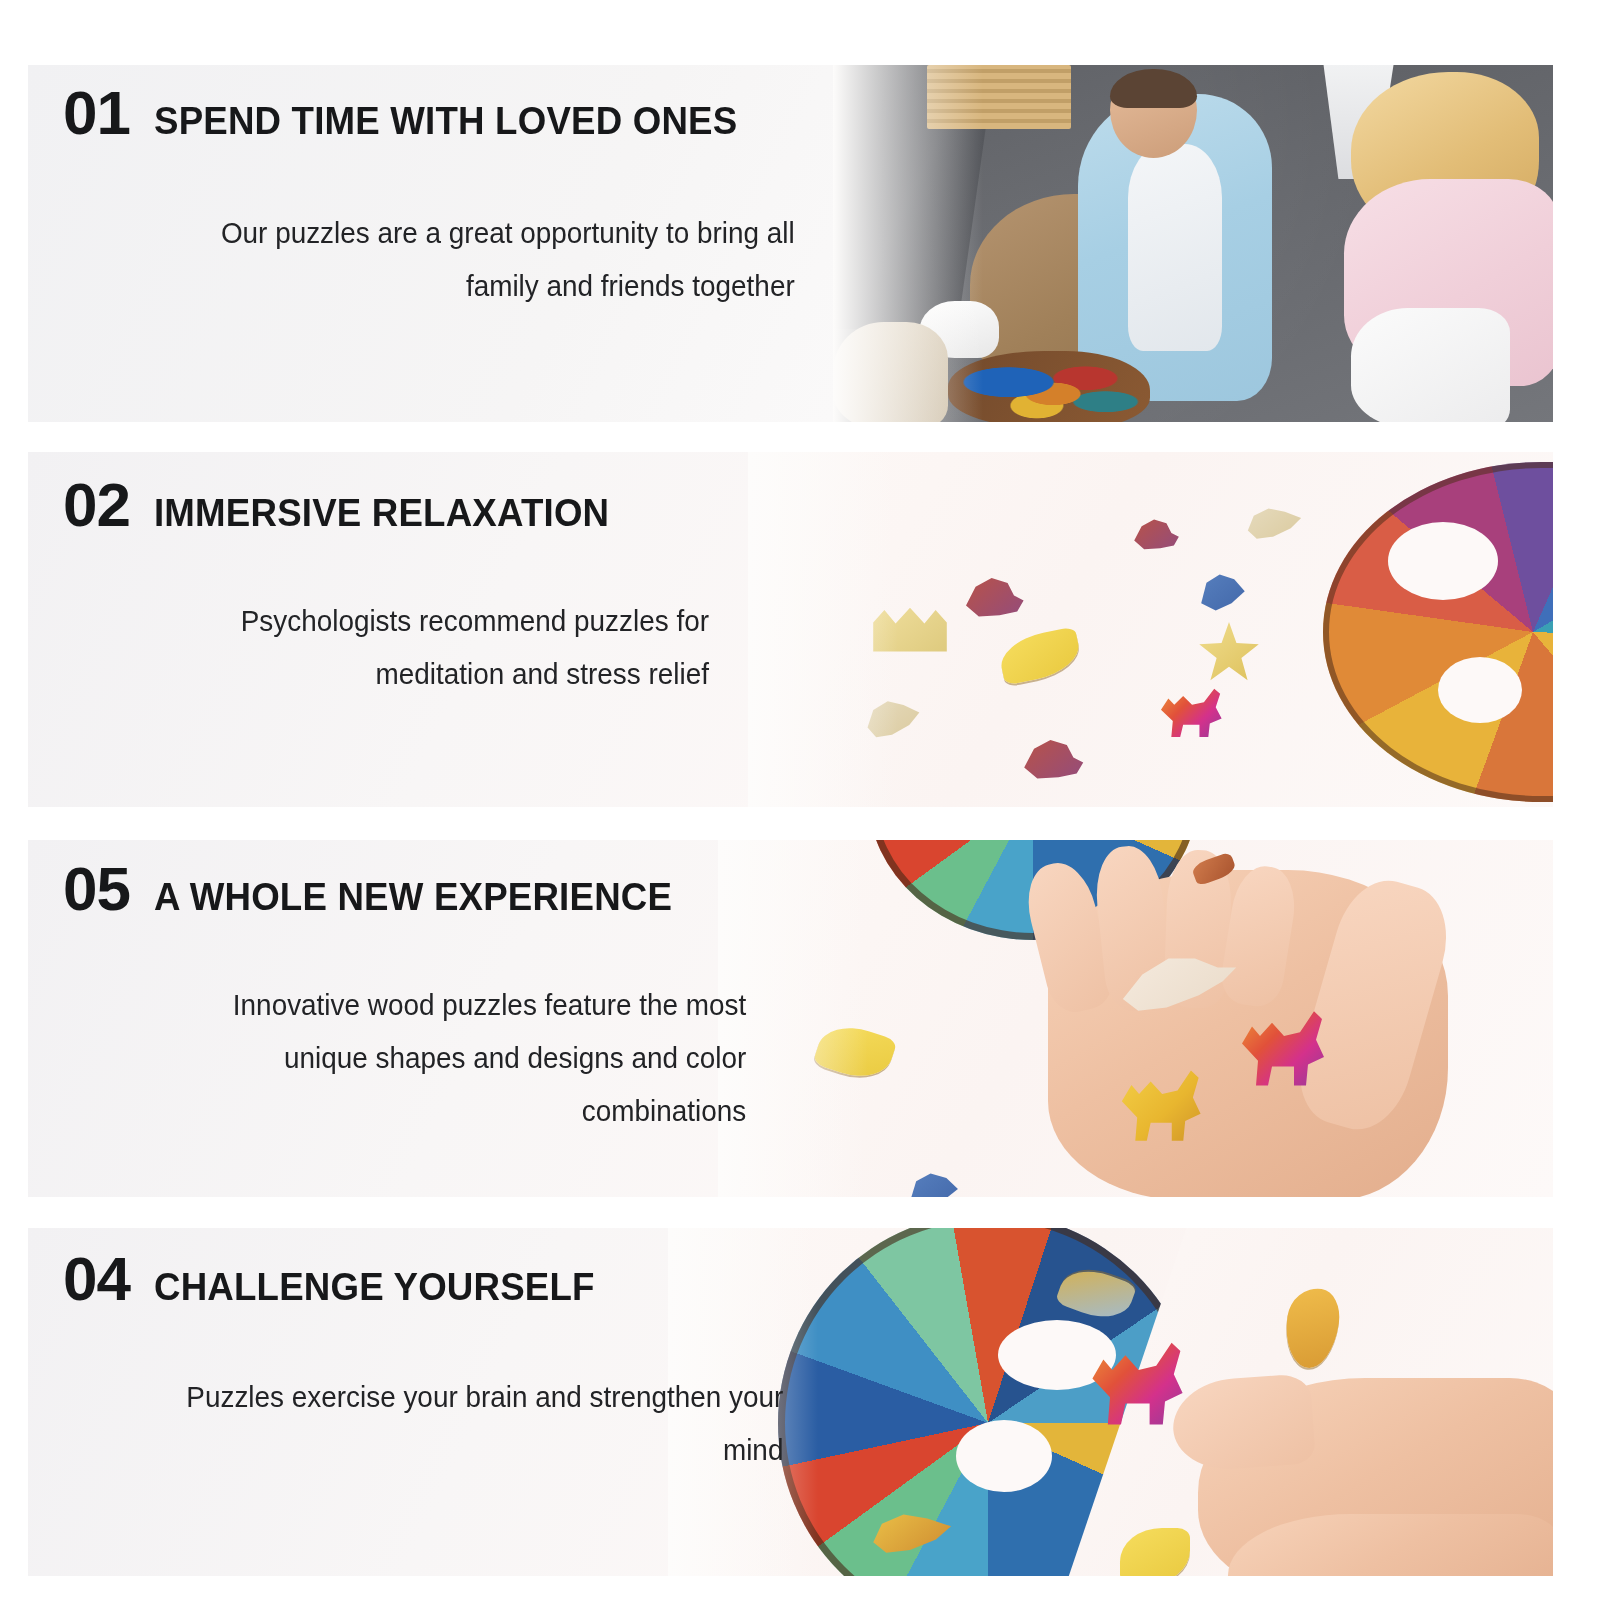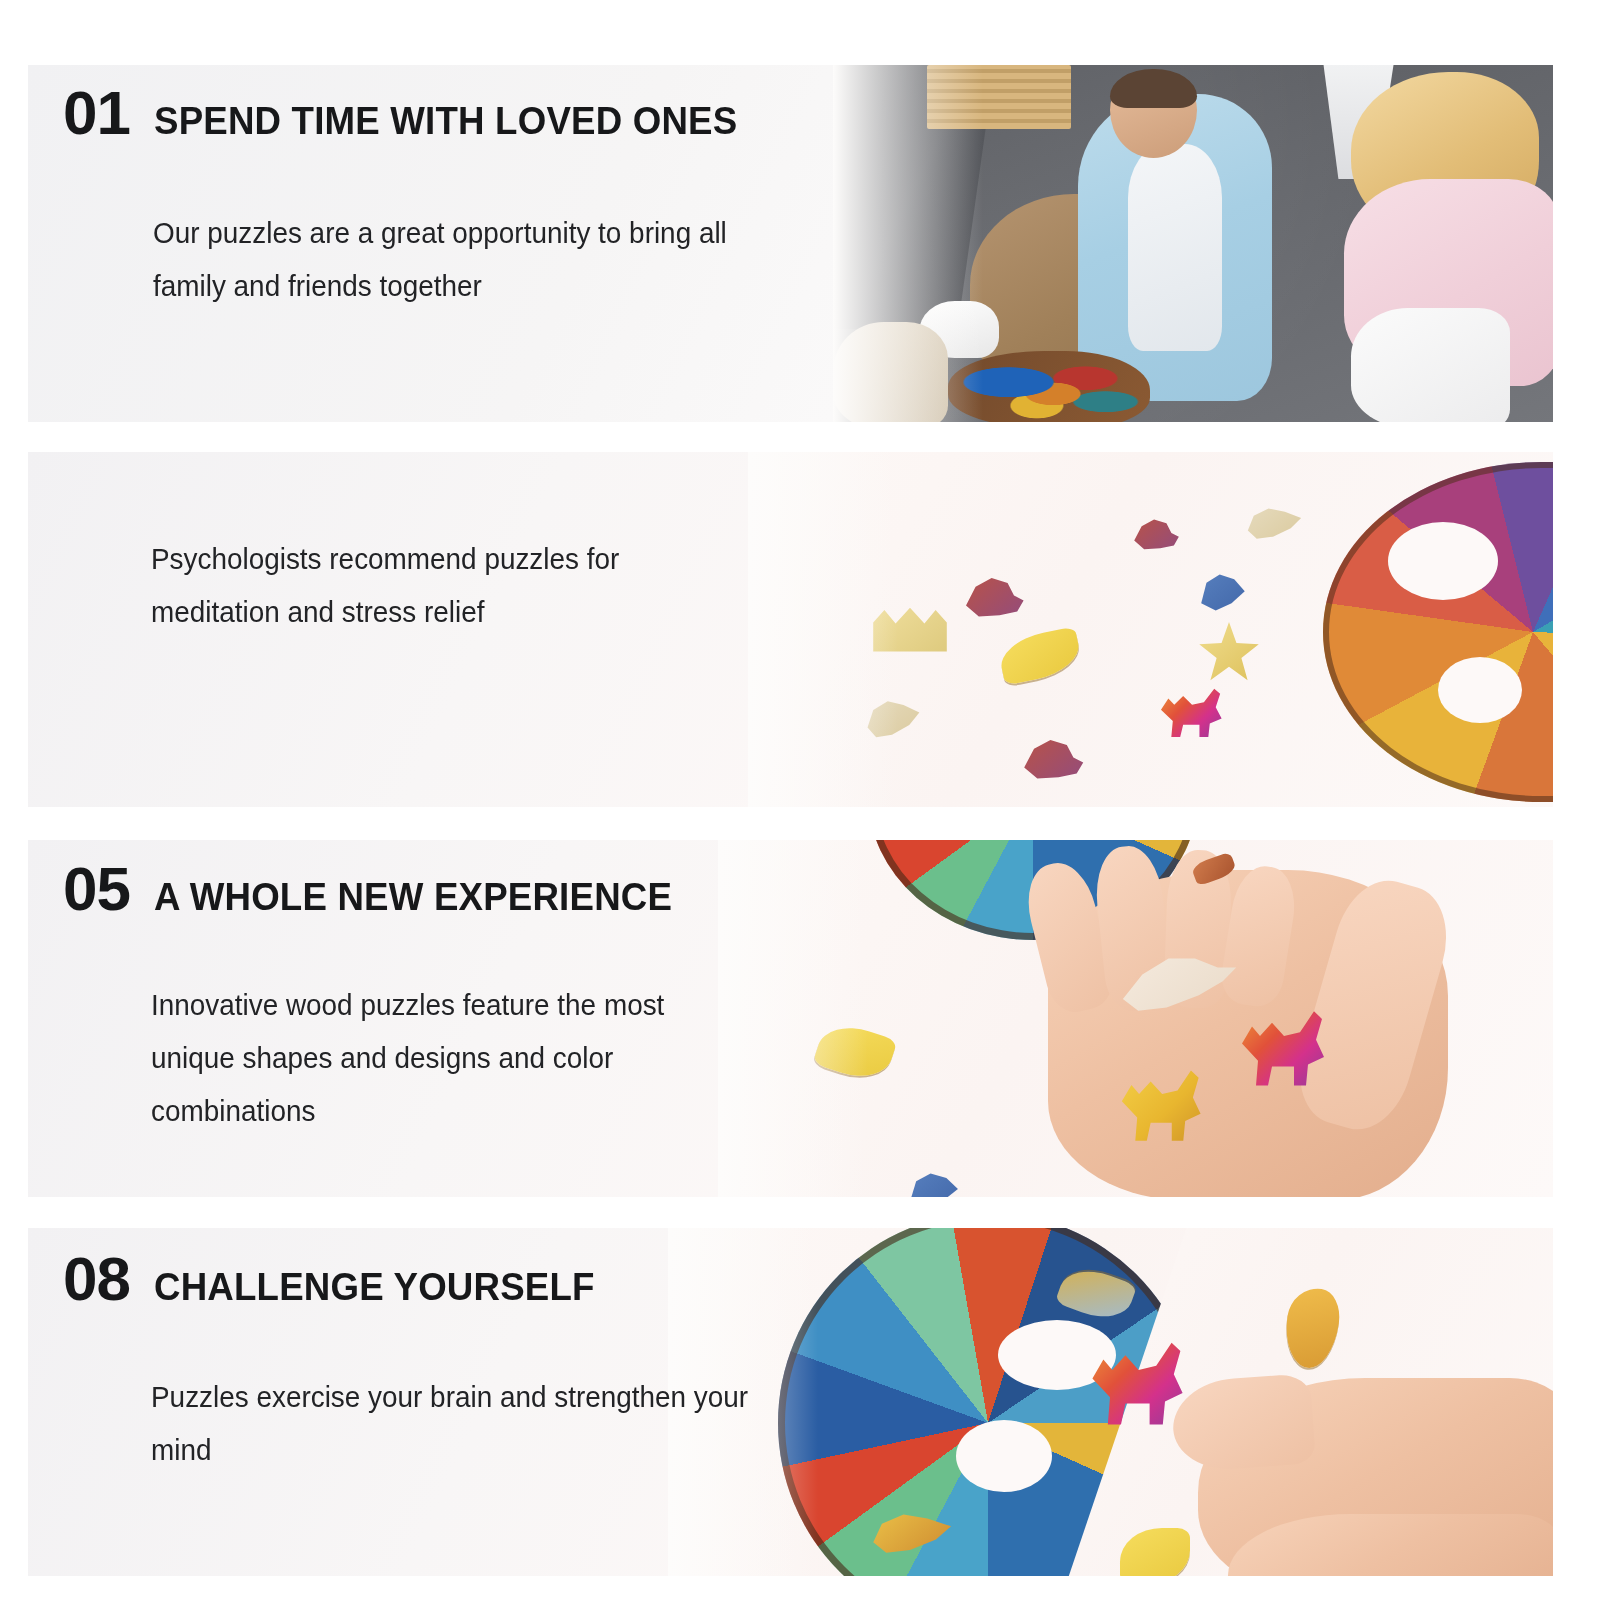--- a/index.html
+++ b/index.html
@@ -12,20 +12,21 @@
     height: 1600px;
     overflow: hidden;
     font-family: "Liberation Sans", sans-serif;
   }
 
   .page {
     position: relative;
     width: 1460px;
     height: 1600px;
     background: #ffffff;
+    text-align: right;
   }
 
   .feature-card {
     position: absolute;
     left: 28px;
     width: 1525px;
     overflow: hidden;
     background: linear-gradient(115deg, #f1f1f3 0%, #f6f5f5 38%, #fbfafa 62%, #fdfcfb 100%);
   }
   .feature-card.tinted {
@@ -324,20 +325,24 @@
       <div class="blue-piece" style="left:440px; top:108px; width:66px; height:60px;"></div>
       <div class="crown-piece" style="left:122px; top:148px; width:80px; height:56px;"></div>
       <div class="leaf-piece" style="left:252px; top:182px; width:80px; height:44px; transform:rotate(-12deg);"></div>
       <div class="star-piece" style="left:450px; top:170px; width:62px; height:62px;"></div>
       <div class="bird-piece" style="left:108px; top:232px; width:72px; height:62px;"></div>
       <div class="cat-piece" style="left:410px; top:228px; width:74px; height:62px;"></div>
       <div class="dino-piece" style="left:268px; top:272px; width:82px; height:62px;"></div>
     </div>
 
     <div class="card-text" style="left:35px; top:22px;">
+      <div class="headline-row">
+        <span class="card-number">02</span>
+        <span class="card-title">IMMERSIVE RELAXATION</span>
+      </div>
       <div class="card-body" style="margin-top:58px; margin-left:88px; max-width:600px;">Psychologists recommend puzzles for meditation and stress relief</div>
     </div>
   </div>
 
   <div class="feature-card tinted" style="top:840px; height:357px;">
 
     <div class="photo photo-table fade-left" style="left:690px; top:0px; width:835px; height:357px;">
 
       <div class="mandala-blue" style="left:150px; top:-190px; width:330px; height:290px; border-radius:50%;"></div>
 
@@ -392,20 +397,20 @@
       <div class="leaf-piece" style="left:618px; top:60px; width:52px; height:80px; transform:rotate(8deg);
                   background:linear-gradient(160deg,#f0bd4c 0%,#d89a33 100%);
                   border-radius:58% 42% 48% 52% / 40% 40% 60% 60%;"></div>
       <div class="bird-piece" style="left:188px; top:268px; width:108px; height:66px;
                   background:linear-gradient(140deg,#f2cf4e 0%,#c9822c 100%);"></div>
       <div class="leaf-piece" style="left:452px; top:300px; width:70px; height:56px;"></div>
     </div>
 
     <div class="card-text" style="left:35px; top:20px;">
       <div class="headline-row">
-        <span class="card-number">08</span>
+        <span class="card-number">04</span>
         <span class="card-title">CHALLENGE YOURSELF</span>
       </div>
       <div class="card-body" style="margin-top:60px; margin-left:88px; max-width:680px;">Puzzles exercise your brain and strengthen your mind</div>
     </div>
   </div>
 
 </div>
 
 </body></html>

